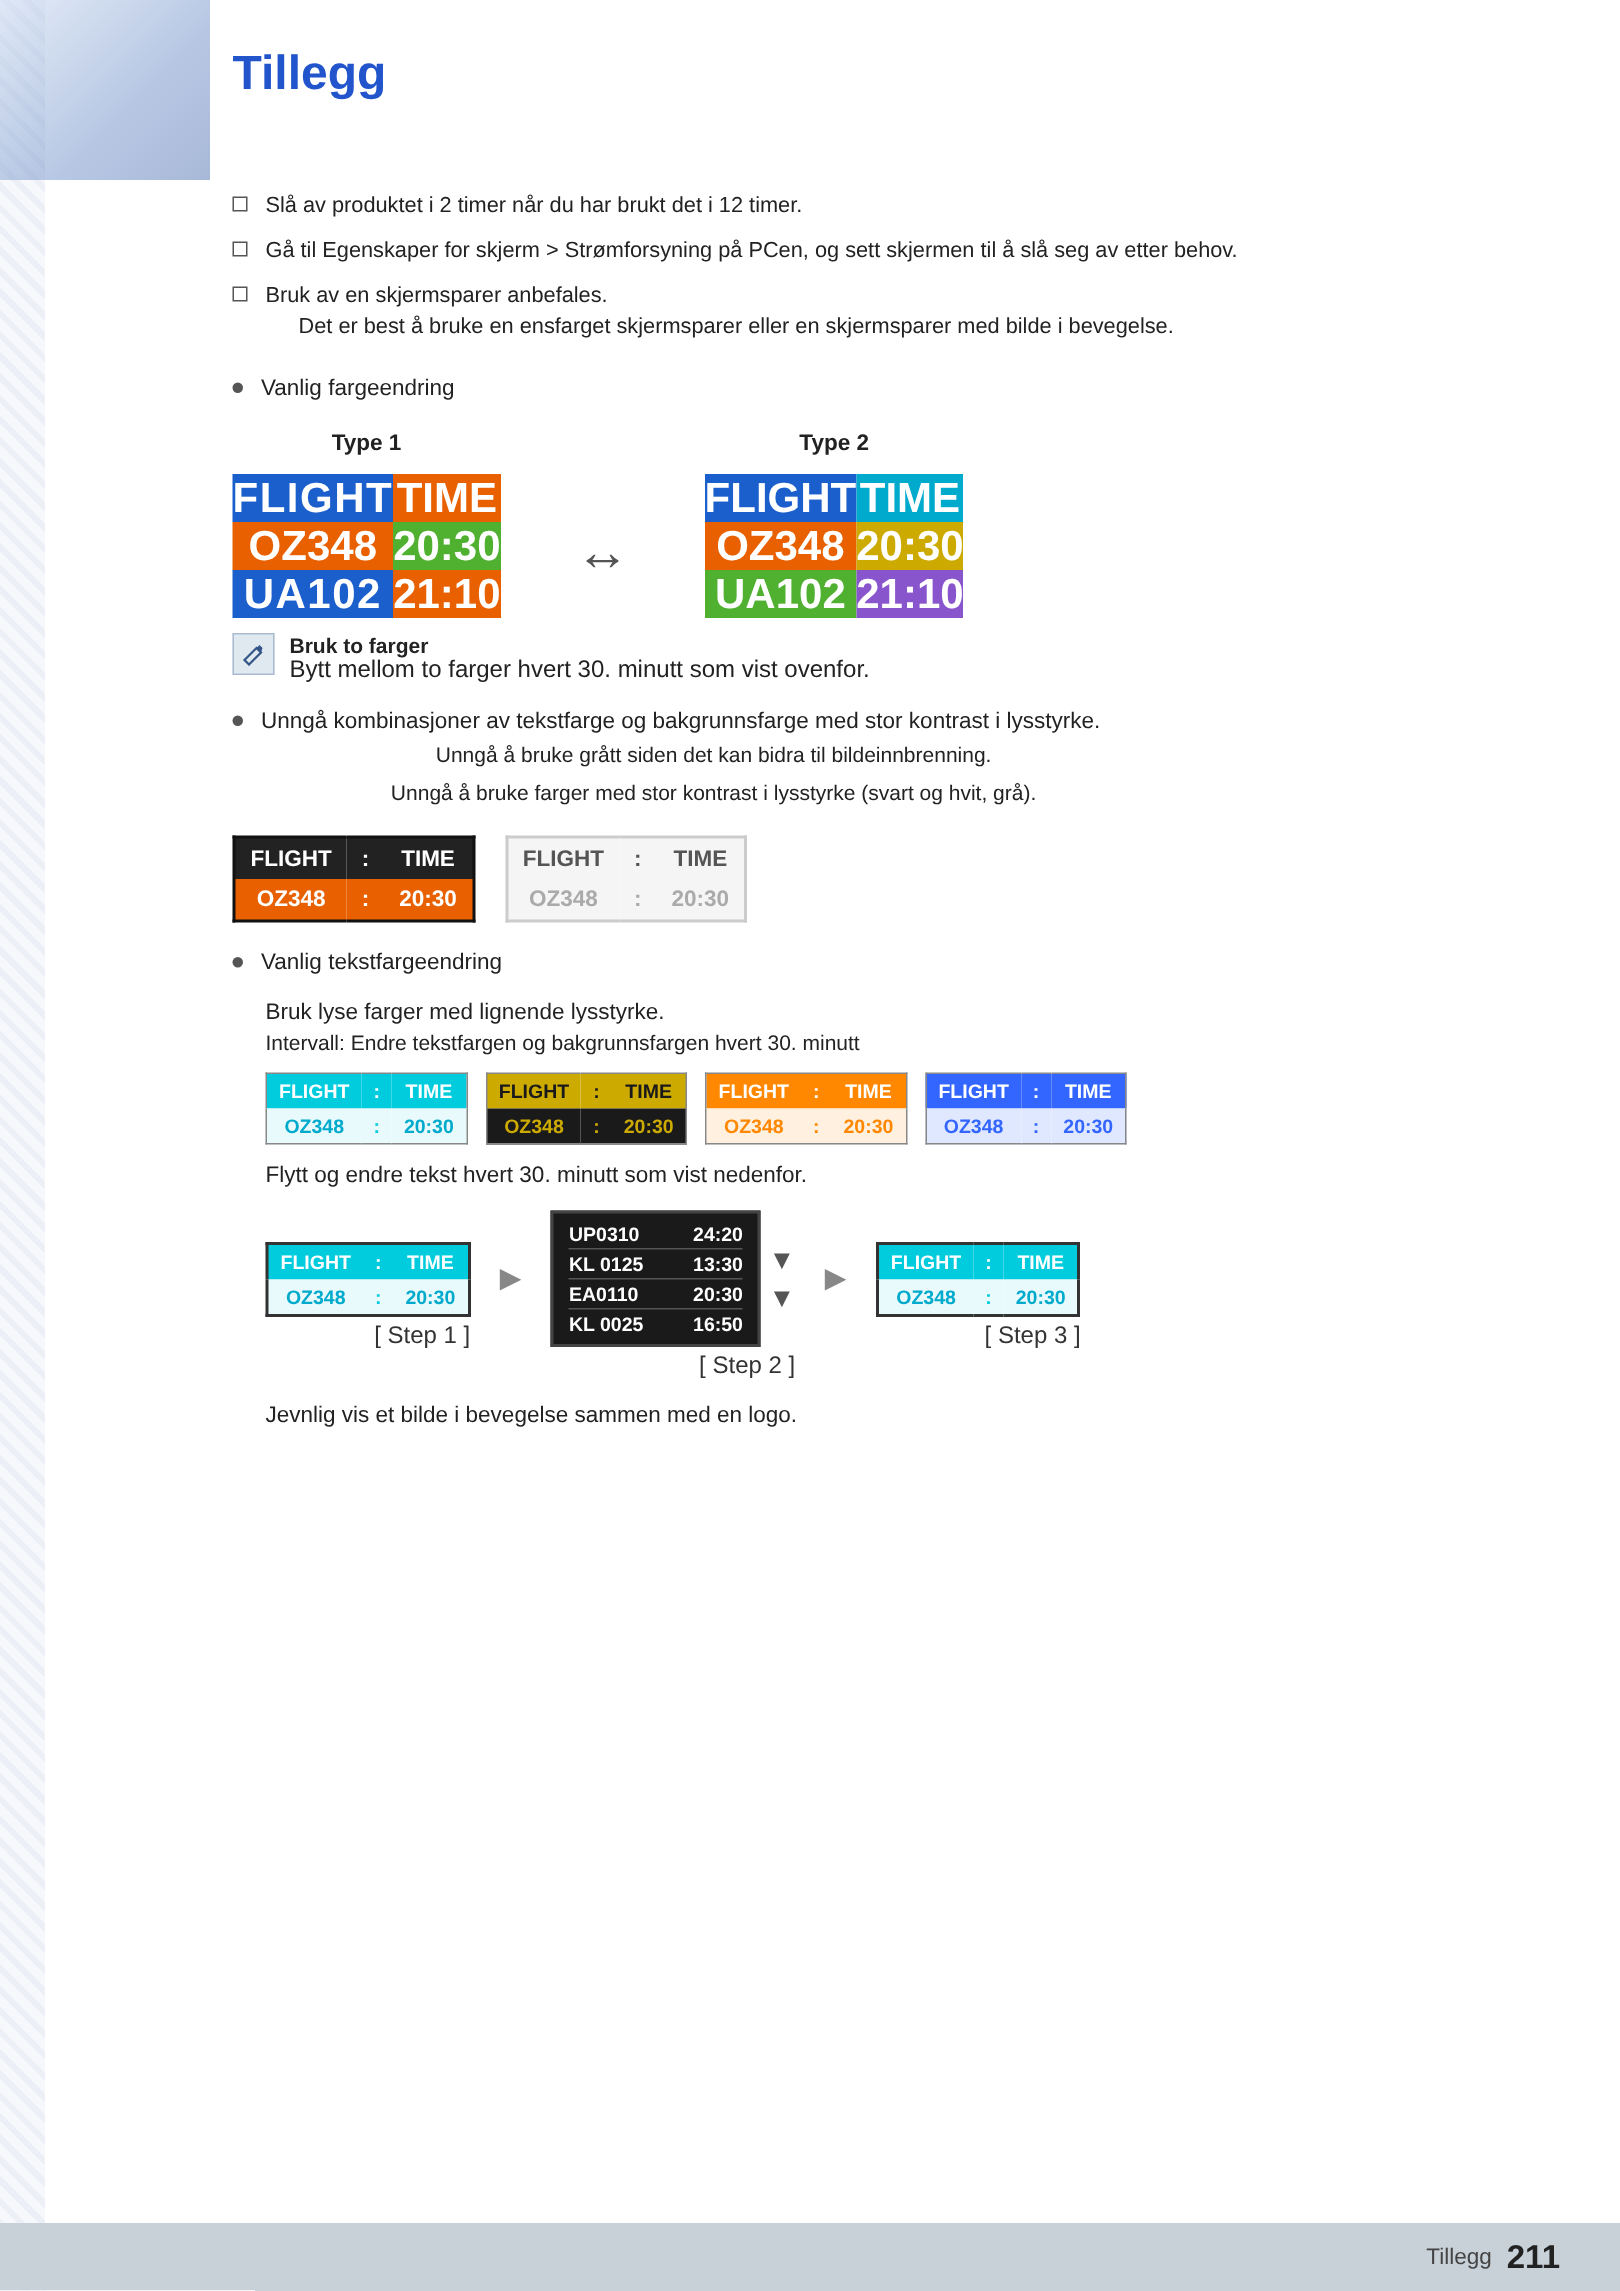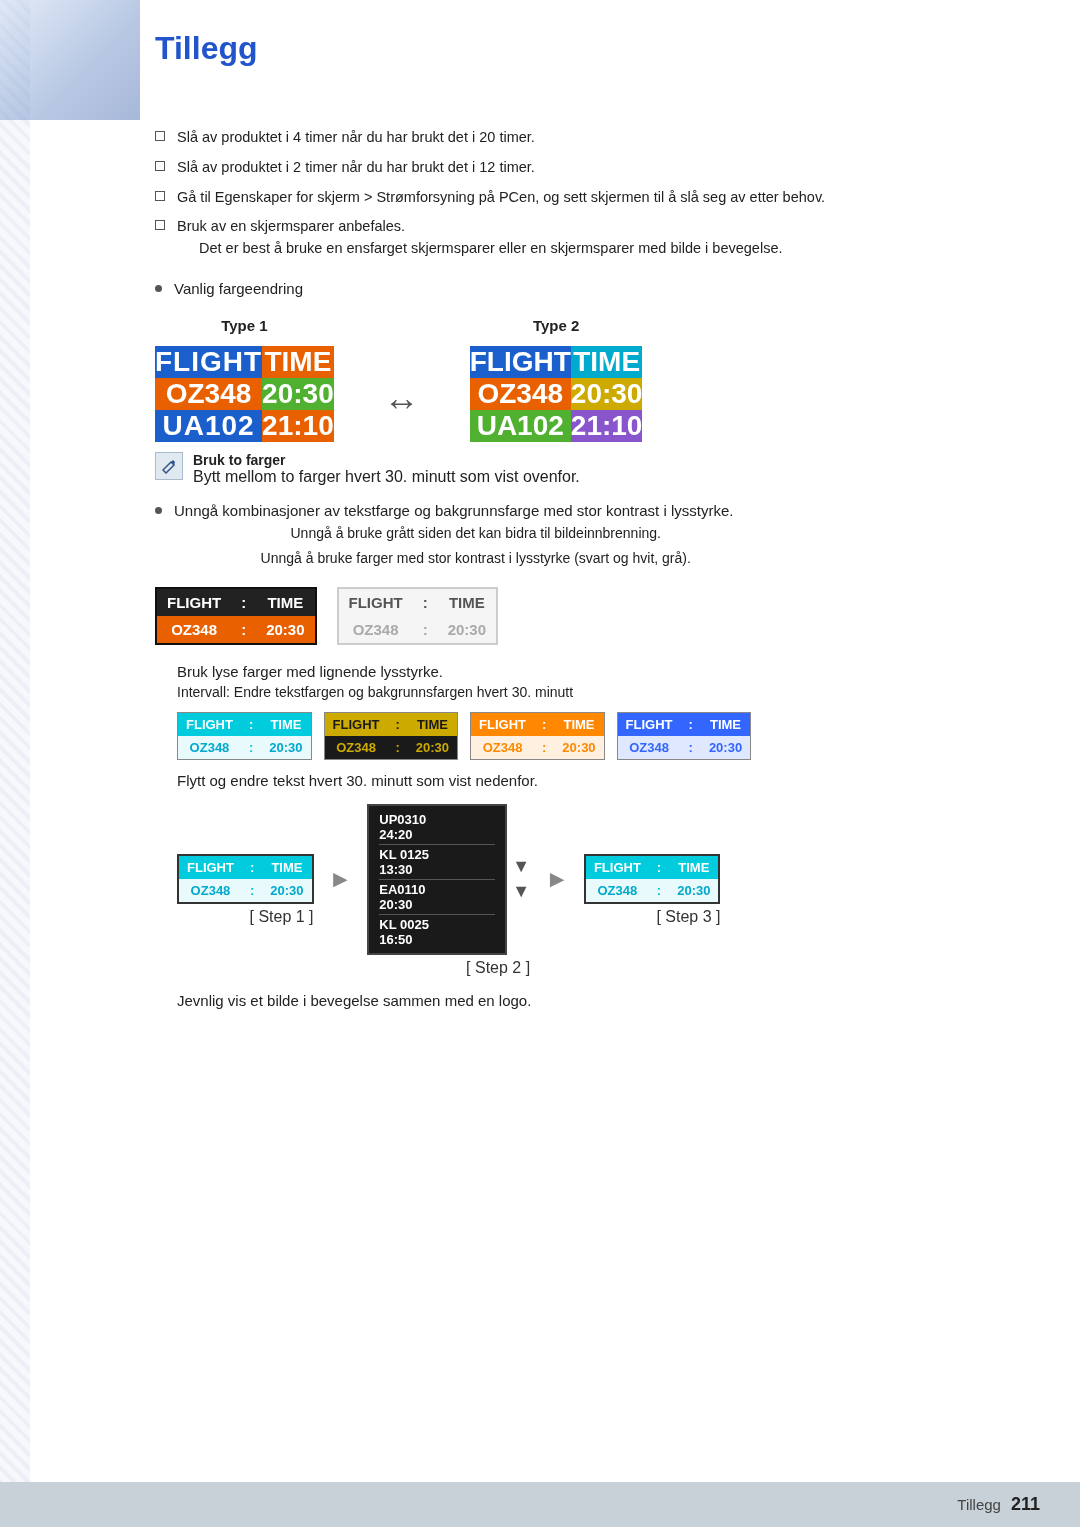--- a/index.html
+++ b/index.html
@@ -319,21 +319,20 @@
       min-width: 140px;
     }
     .scroll-board-row {
       display: flex;
       justify-content: space-between;
       font-weight: bold;
       font-size: 13px;
       color: #fff;
       border-bottom: 1px solid #555;
       padding: 2px 0;
-      flex-direction: column;
     }
     .scroll-board-row:last-child { border-bottom: none; }
     .scroll-indicator {
       display: flex;
       flex-direction: column;
       align-items: center;
       justify-content: center;
       gap: 4px;
       margin-left: 5px;
     }
@@ -349,21 +348,21 @@
       display: flex;
       align-items: center;
       justify-content: flex-end;
       padding-right: 40px;
     }
     .footer-text {
       font-size: 15px;
       color: #444;
     }
     .footer-num {
-      font-size: 18px;
+      font-size: 22px;
       font-weight: bold;
       color: #222;
       margin-left: 10px;
     }
 
     .section-gap { margin-bottom: 16px; }
     .sub-indent { margin-left: 44px; margin-top: 4px; font-size: 14px; line-height: 1.5; }
 
     .board-gap { gap: 2px; }
     .flight-table-large td { border: none !important; }
@@ -372,24 +371,20 @@
 <body>
 
 <div class="left-accent-inner"></div>
 <div class="left-accent"></div>
 
 <div class="main-content">
 
   <h1 class="page-title">Tillegg</h1>
 
   <ul class="bullet-list">
-    <li>
-      <span class="bullet-icon"></span>
-      <span>Slå av produktet i 4 timer når du har brukt det i 20 timer.</span>
-    </li>
     <li>
       <span class="bullet-icon"></span>
       <span>Slå av produktet i 2 timer når du har brukt det i 12 timer.</span>
     </li>
     <li>
       <span class="bullet-icon"></span>
       <span>Gå til Egenskaper for skjerm &gt; Strømforsyning på PCen, og sett skjermen til å slå seg av etter behov.</span>
     </li>
     <li>
       <span class="bullet-icon"></span>
@@ -503,20 +498,24 @@
           <td class="sm-light" style="color:#aaa;">OZ348</td>
           <td class="sm-light" style="color:#aaa;">:</td>
           <td class="sm-light" style="color:#aaa;">20:30</td>
         </tr>
       </tbody>
         </table>
 
     </div>
   </div>
 
+  <div class="main-bullet section-gap" style="margin-top:16px;">
+    <div class="main-bullet-dot"></div>
+    <span>Vanlig tekstfargeendring</span>
+  </div>
 
   <div style="margin-left:22px;">
     <div style="display:flex;align-items:flex-start;margin-bottom:4px;">
       <span class="bullet-icon" style="margin-top:3px;"></span>
       <div>
         <span>Bruk lyse farger med lignende lysstyrke.</span>
         <div style="margin-left:0;margin-top:4px;font-size:14px;">Intervall: Endre tekstfargen og bakgrunnsfargen hvert 30. minutt</div>
       </div>
     </div>
 

